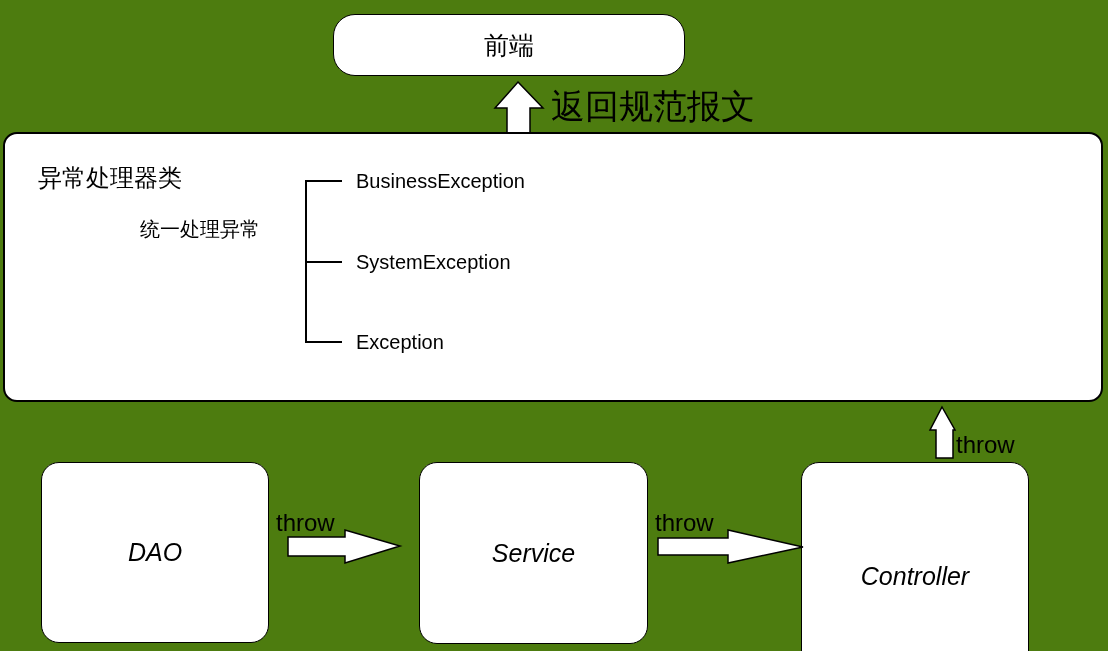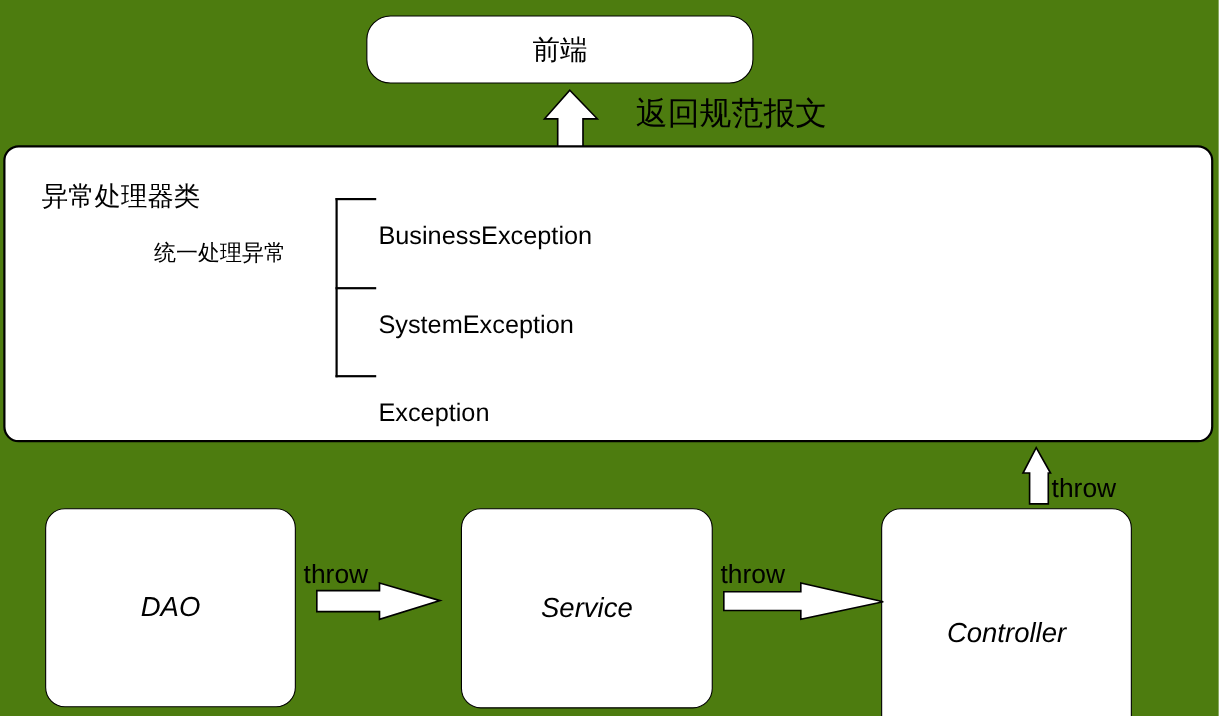--- a/index.html
+++ b/index.html
@@ -49,21 +49,21 @@
   .service-box    { left: 419px; top: 462px; width: 229px; height: 182px; }
   .controller-box { left: 801px; top: 462px; width: 228px; height: 228px; justify-content: center; }
 
   .label {
     position: absolute;
     white-space: nowrap;
     color: #000000;
   }
   .handler-title    { left: 38px;  top: 162px; font-size: 24px; }
   .handler-subtitle { left: 140px; top: 216px; font-size: 20px; }
-  .return-label     { left: 578px; top: 84px;  font-size: 29px; }
+  .return-label     { left: 551px; top: 84px;  font-size: 34px; }
   .throw-label      { font-size: 24px; text-align: center; }
   .throw-1 { left: 276px; top: 509px; }
   .throw-2 { left: 655px; top: 509px; }
   .throw-3 { left: 956px; top: 431px; }
 
   .tree-vline {
     position: absolute;
     left: 305px; top: 180px;
     width: 2px; height: 163px;
     background: #000000;
@@ -72,25 +72,24 @@
     position: absolute;
     left: 305px;
     width: 37px; height: 2px;
     background: #000000;
   }
   .hline-1 { top: 180px; }
   .hline-2 { top: 261px; }
   .hline-3 { top: 341px; }
   .exception-label {
     position: absolute;
-    left: 344px;
-    font-size: 23px;
+    left: 356px;
+    font-size: 20px;
     line-height: 26px;
     white-space: nowrap;
-    margin-top: 33px;
   }
   .exc-1 { top: 168px; }
   .exc-2 { top: 249px; }
   .exc-3 { top: 329px; }
 
   .arrow-svg { position: absolute; }
   .arrow-svg polygon {
     fill: #ffffff;
     stroke: #000000;
     stroke-width: 1.5;

